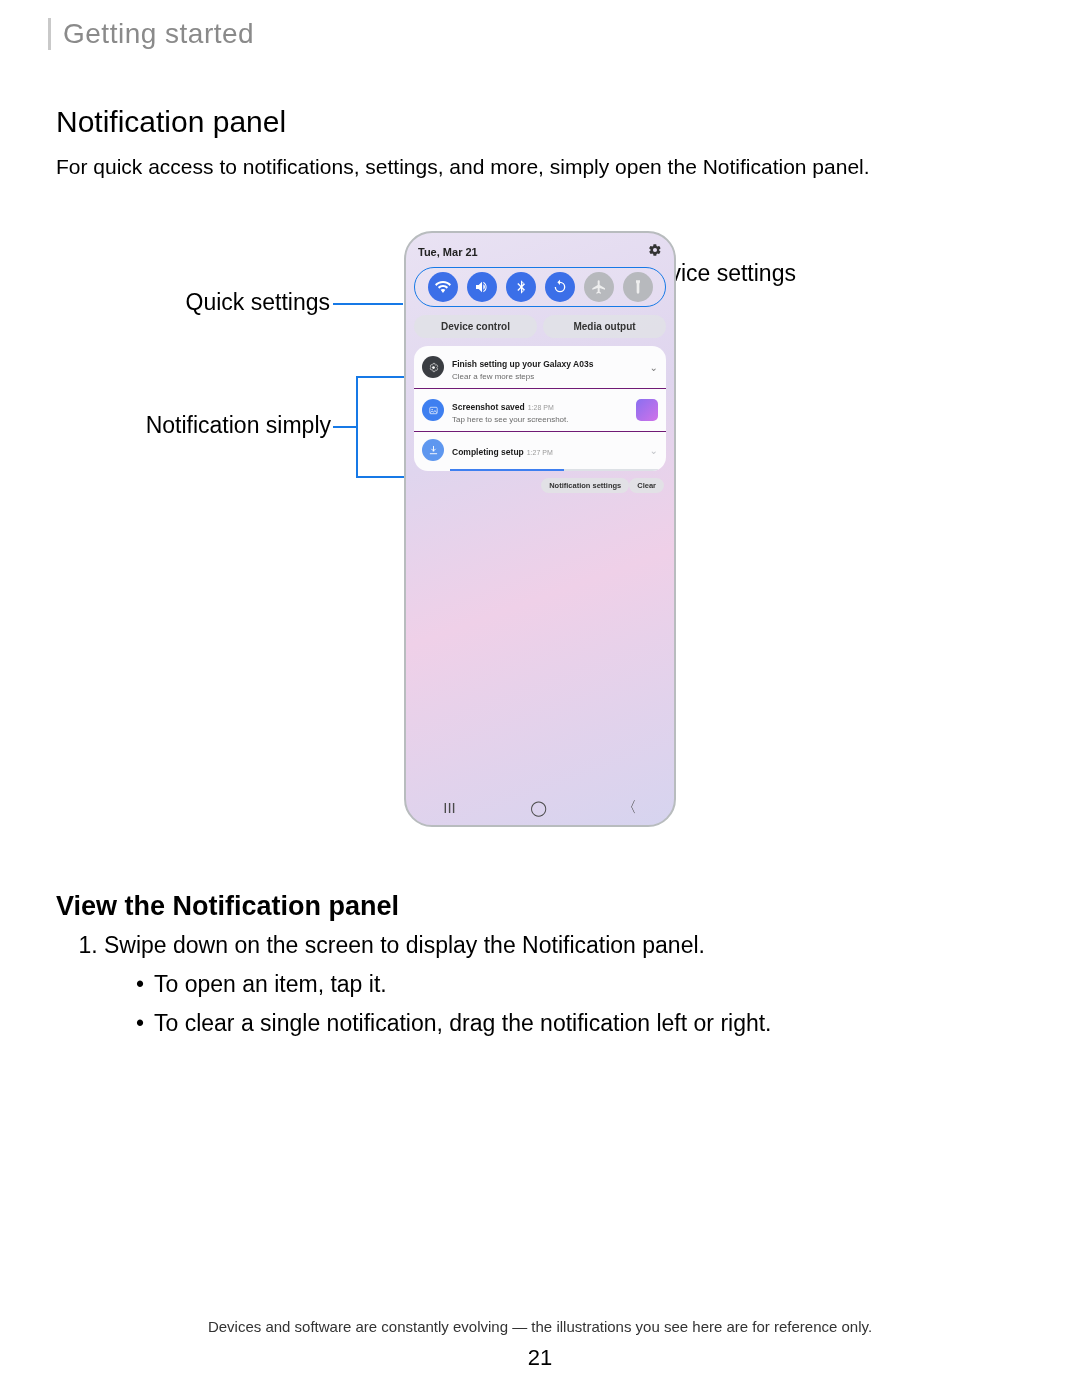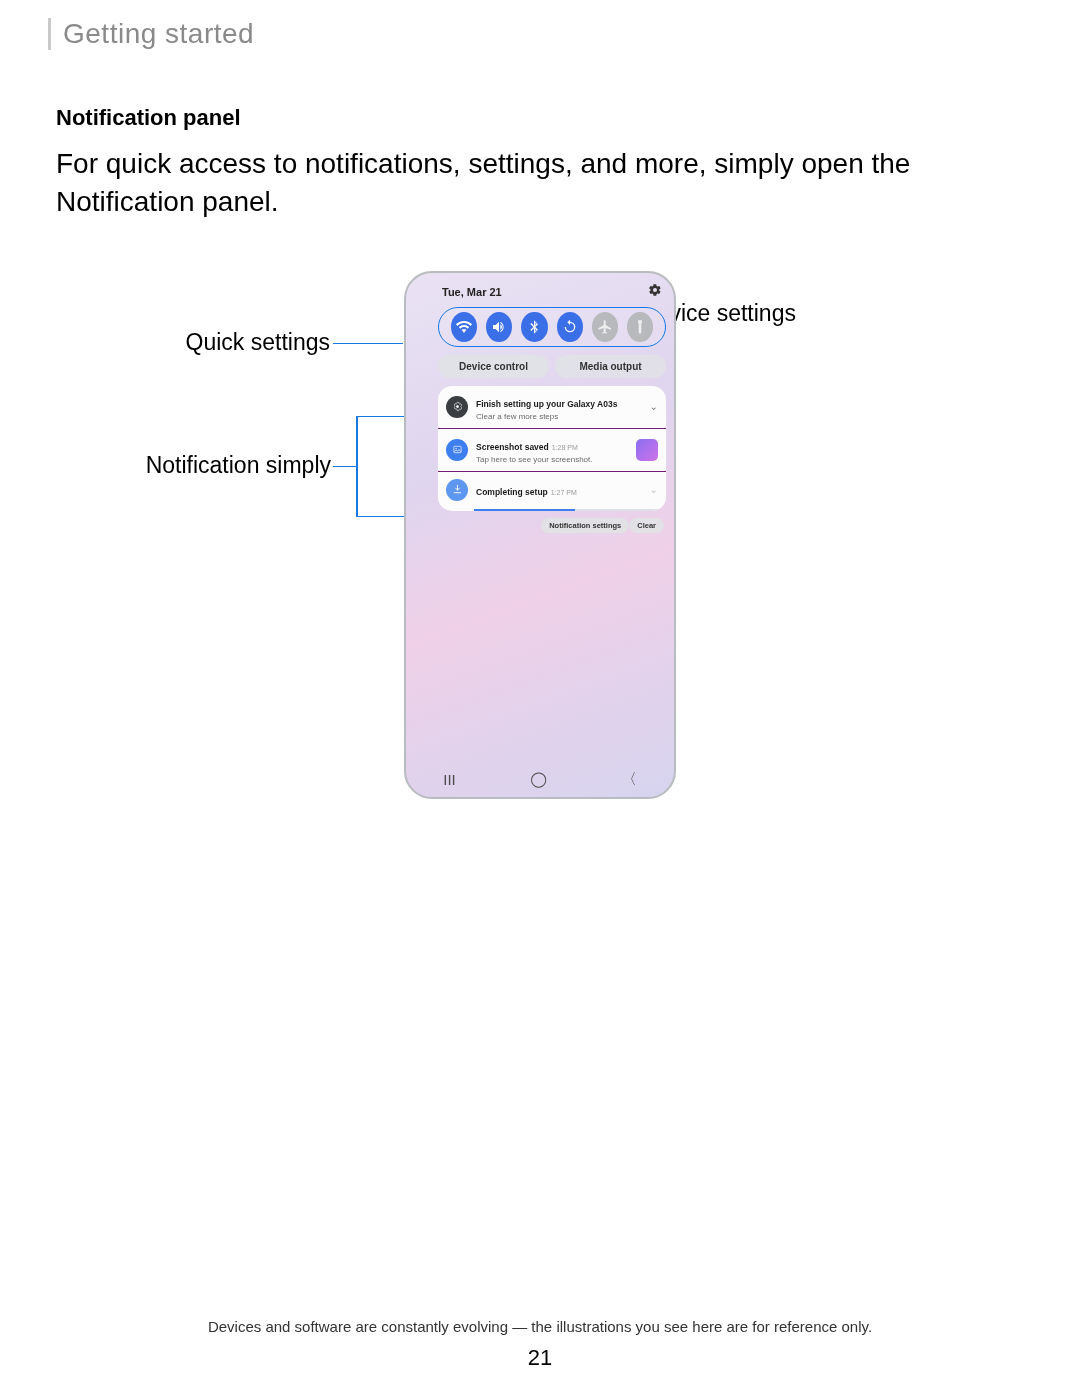--- a/index.html
+++ b/index.html
@@ -7,29 +7,28 @@
     font-family: -apple-system, BlinkMacSystemFont, "Segoe UI", Arial, sans-serif;
     width: 1080px;
     height: 1397px;
     background: #fff;
     position: relative;
     color: #000;
   }
   .crumb-wrap { border-left: 3px solid #c9c9c9; padding-left: 12px; margin: 18px 0 0 48px; }
   .crumb { font-size: 28px; color: #8a8a8a; font-weight: 400; letter-spacing: 0.5px; }
   .main { margin: 55px 56px 0 56px; }
-  h1 { font-size: 22px; font-weight: 700; margin-bottom: 14px; }
-  .intro { font-size: 28px; line-height: 1.35; }
+  h1 { font-size: 30px; font-weight: 400; margin-bottom: 14px; }
+  .intro { font-size: 21px; line-height: 1.35; }
   .figure { position: relative; width: 100%; height: 620px; margin-top: 50px; }
   .phone {
     position: absolute; left: 50%; top: 0; transform: translateX(-50%);
-    width: 272px; height: 528px; border: 2px solid #b8bcbe; border-radius: 28px;
+    width: 272px; height: 596px; border: 2px solid #b8bcbe; border-radius: 28px;
     background: linear-gradient(160deg,#e9e2f3 0%,#dfd5ee 35%,#efd0e8 60%,#d6d4ef 100%);
     overflow: hidden;
-    padding-left: 24px;
   }
   .statusbar { display:flex; justify-content:space-between; align-items:center; padding: 10px 12px 6px 12px; }
   .sb-date { font-size: 11px; font-weight:600; color:#222; }
   .sb-gear { width:14px; height:14px; }
   .qs-row { display:flex; gap:9px; padding: 4px 12px; border:1.5px solid #1679e6; border-radius:22px; margin:0 8px; height:40px; align-items:center; justify-content:center; background:rgba(255,255,255,0.1);}
   .qs-btn { width:30px; height:30px; border-radius:50%; display:flex; align-items:center; justify-content:center; }
   .qs-on { background:#3b6fe8; color:#fff; }
   .qs-off { background:#b7b9bd; color:#eee; }
   .qs-btn svg { width:16px; height:16px; }
   .pillrow { display:flex; gap:6px; margin:8px 8px; }
@@ -192,16 +191,26 @@
       </div>
 
       <div class="navbar">
         <span>III</span>
         <span>◯</span>
         <span>〈</span>
       </div>
     </div>
   </div>
 
+  <h2>View the Notification panel</h2>
+  <ol class="steps">
+    <li>
+      <span>Swipe down on the screen to display the Notification panel.</span>
+      <ul class="bullets">
+        <li>To open an item, tap it.</li>
+        <li>To clear a single notification, drag the notification left or right.</li>
+      </ul>
+    </li>
+  </ol>
 </div>
 
 <div class="footer-note">Devices and software are constantly evolving — the illustrations you see here are for reference only.</div>
 <div class="page-num">21</div>
 
 </body></html>

